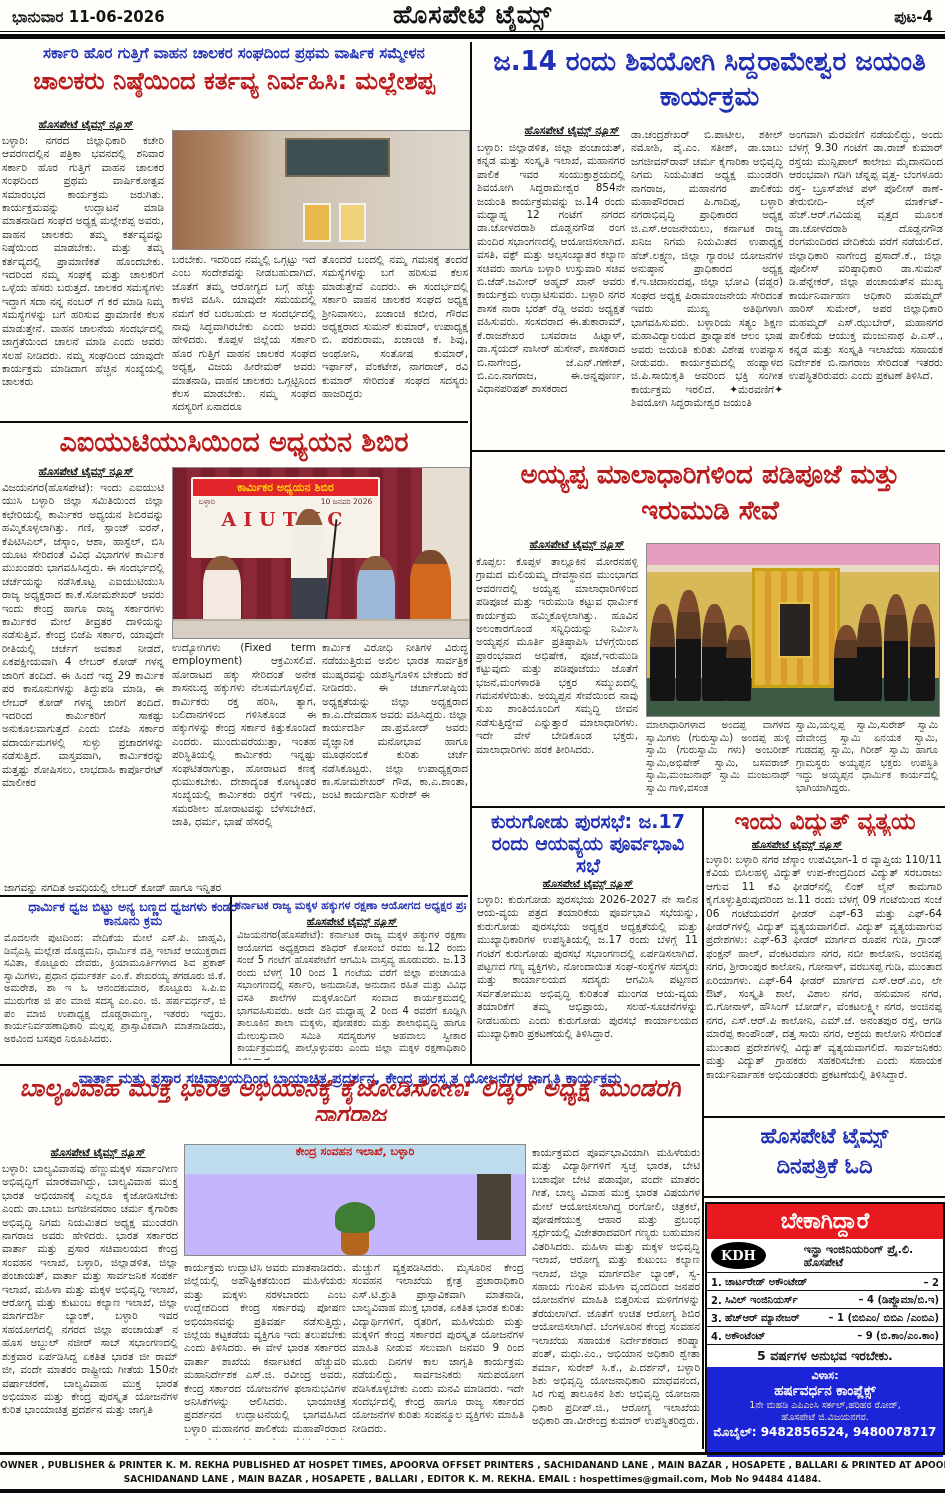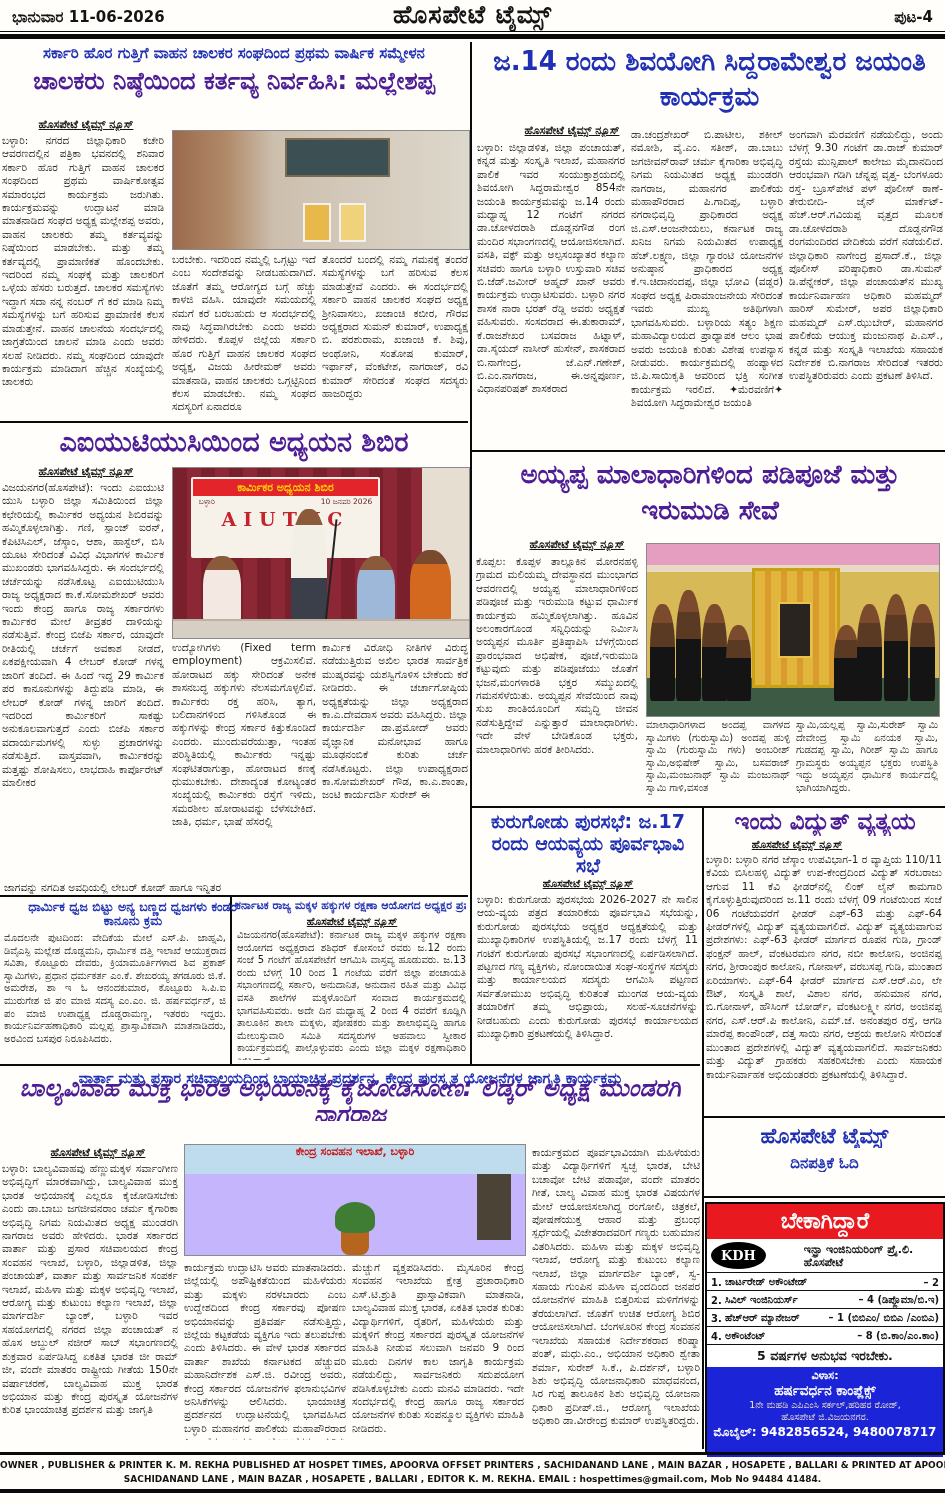--- a/index.html
+++ b/index.html
@@ -4,21 +4,21 @@
 <style>
   html,body{margin:0;padding:0;background:#e9e7e2;}
   #paper{position:relative;width:945px;height:1504px;background:#fffefb;margin:0 auto;
          font-family:"DejaVu Sans","Liberation Sans",sans-serif;color:#141414;overflow:hidden;}
   .abs{position:absolute;}
   .rule{position:absolute;background:#0a0a0a;}
   .body-txt{font-size:10.5px;line-height:13.4px;text-align:justify;overflow:hidden;color:#1c1c1c;}
   .body-sm{font-size:10px;line-height:12.6px;}
   .dateline{font-weight:bold;font-size:11px;text-align:center;white-space:nowrap;overflow:hidden;text-decoration:underline;}
   .hl{font-weight:bold;text-align:center;overflow:hidden;}
-  .red{color:#4c1d95;}
+  .red{color:#b91c1c;}
   .blue{color:#2030b4;}
   .photo{position:absolute;overflow:hidden;border:1px solid #8a8a8a;}
   .ppl{position:absolute;left:0;right:0;display:flex;align-items:flex-end;}
   .ppl i{flex:1;margin:0 1px;border-radius:45% 45% 6% 6%;}
   
   .boxed{position:absolute;border:2px solid #0a0a0a;background:#fff;}
   
   .ad-row{display:flex;border-top:1.5px solid #111;padding:3px 4px 2px 4px;font-size:10px;font-weight:bold;align-items:center;}
   .ad-row .n{width:14px;}
   .ad-row .nm{flex:1;}
@@ -163,21 +163,21 @@
   <div class="abs dateline" style="left:500px;top:877px;width:176px;font-size:10.5px;">ಹೊಸಪೇಟೆ ಟೈಮ್ಸ್ ನ್ಯೂಸ್</div>
   <div class="abs body-txt" style="left:477px;top:893px;width:221px;height:162px;">ಬಳ್ಳಾರಿ: ಕುರುಗೋಡು ಪುರಸಭೆಯ 2026-2027 ನೇ ಸಾಲಿನ ಆಯ-ವ್ಯಯ ಪತ್ರದ ತಯಾರಿಕೆಯ ಪೂರ್ವಭಾವಿ ಸಭೆಯನ್ನು, ಕುರುಗೋಡು ಪುರಸಭೆಯ ಅಧ್ಯಕ್ಷರ ಅಧ್ಯಕ್ಷತೆಯಲ್ಲಿ ಮತ್ತು ಮುಖ್ಯಾಧಿಕಾರಿಗಳ ಉಪಸ್ಥಿತಿಯಲ್ಲಿ ಜ.17 ರಂದು ಬೆಳಗ್ಗೆ 11 ಗಂಟೆಗೆ ಕುರುಗೋಡು ಪುರಸಭೆ ಸಭಾಂಗಣದಲ್ಲಿ ಏರ್ಪಡಿಸಲಾಗಿದೆ. ಪಟ್ಟಣದ ಗಣ್ಯ ವ್ಯಕ್ತಿಗಳು, ನೋಂದಾಯಿತ ಸಂಘ-ಸಂಸ್ಥೆಗಳ ಸದಸ್ಯರು ಮತ್ತು ಕಾರ್ಯಾಲಯದ ಸದಸ್ಯರು ಆಗಮಿಸಿ ಪಟ್ಟಣದ ಸರ್ವತೋಮುಖ ಅಭಿವೃದ್ಧಿ ಕುರಿತಂತೆ ಮುಂಗಡ ಆಯ-ವ್ಯಯ ತಯಾರಿಕೆಗೆ ತಮ್ಮ ಅಭಿಪ್ರಾಯ, ಸಲಹೆ-ಸೂಚನೆಗಳನ್ನು ನೀಡಬಹುದು ಎಂದು ಕುರುಗೋಡು ಪುರಸಭೆ ಕಾರ್ಯಾಲಯದ ಮುಖ್ಯಾಧಿಕಾರಿ ಪ್ರಕಟಣೆಯಲ್ಲಿ ತಿಳಿಸಿದ್ದಾರೆ.</div>
 
   <div class="abs hl red" style="left:706px;top:808px;width:238px;height:28px;font-size:23px;">ಇಂದು ವಿದ್ಯುತ್ ವ್ಯತ್ಯಯ</div>
   <div class="abs dateline" style="left:712px;top:838px;width:170px;font-size:10.5px;">ಹೊಸಪೇಟೆ ಟೈಮ್ಸ್ ನ್ಯೂಸ್</div>
   <div class="abs body-txt" style="left:706px;top:853px;width:236px;height:260px;">ಬಳ್ಳಾರಿ: ಬಳ್ಳಾರಿ ನಗರ ಜೆಸ್ಕಾಂ ಉಪವಿಭಾಗ-1 ರ ವ್ಯಾಪ್ತಿಯ 110/11 ಕೆವಿಯ ಬಿಸಿಲಹಳ್ಳಿ ವಿದ್ಯುತ್ ಉಪ-ಕೇಂದ್ರದಿಂದ ವಿದ್ಯುತ್ ಸರಬರಾಜು ಆಗುವ 11 ಕೆವಿ ಫೀಡರ್‌ನಲ್ಲಿ ಲಿಂಕ್ ಲೈನ್ ಕಾಮಗಾರಿ ಕೈಗೊಳ್ಳುತ್ತಿರುವುದರಿಂದ ಜ.11 ರಂದು ಬೆಳಗ್ಗೆ 09 ಗಂಟೆಯಿಂದ ಸಂಜೆ 06 ಗಂಟೆಯವರೆಗೆ ಫೀಡರ್ ಎಫ್-63 ಮತ್ತು ಎಫ್-64 ಫೀಡರ್‌ಗಳಲ್ಲಿ ವಿದ್ಯುತ್ ವ್ಯತ್ಯಯವಾಗಲಿದೆ. ವಿದ್ಯುತ್ ವ್ಯತ್ಯಯವಾಗುವ ಪ್ರದೇಶಗಳು: ಎಫ್-63 ಫೀಡರ್ ಮಾರ್ಗದ ರೂಪನ ಗುಡಿ, ಗ್ರಾಂಡ್ ಫಂಕ್ಷನ್ ಹಾಲ್, ವೆಂಕಟರಮಣ ನಗರ, ನಬೀ ಕಾಲೋನಿ, ಅಂಜಿನಪ್ಪ ನಗರ, ಶ್ರೀರಾಂಪುರ ಕಾಲೋನಿ, ಗೋನಾಳ್, ವರಬಸಪ್ಪ ಗುಡಿ, ಮುಂತಾದ ಏರಿಯಾಗಳು. ಎಫ್-64 ಫೀಡರ್ ಮಾರ್ಗದ ಎಸ್.ಆರ್.ಎಂ, ಲೇ ಔಟ್, ಸಂಸ್ಕೃತಿ ಶಾಲೆ, ವಿಶಾಲ ನಗರ, ಹನುಮಾನ ನಗರ, ಬಿ.ಗೋನಾಳ್, ಹೌಸಿಂಗ್ ಬೋರ್ಡ್, ವೆಂಕಟಲಕ್ಷ್ಮೀ ನಗರ, ಅಂಜಿನಪ್ಪ ನಗರ, ಎಸ್.ಆರ್.ಪಿ ಕಾಲೋನಿ, ಎಮ್.ಜೆ. ಅನಂತಪುರ ರಸ್ತೆ, ಆಗಡಿ ಮಾರೆಪ್ಪ ಕಾಂಪೌಂಡ್, ದತ್ತ ಸಾಯಿ ನಗರ, ಆಶ್ರಯ ಕಾಲೋನಿ ಸೇರಿದಂತೆ ಮುಂತಾದ ಪ್ರದೇಶಗಳಲ್ಲಿ ವಿದ್ಯುತ್ ವ್ಯತ್ಯಯವಾಗಲಿದೆ. ಸಾರ್ವಜನಿಕರು ಮತ್ತು ವಿದ್ಯುತ್ ಗ್ರಾಹಕರು ಸಹಕರಿಸಬೇಕು ಎಂದು ಸಹಾಯಕ ಕಾರ್ಯನಿರ್ವಾಹಕ ಅಭಿಯಂತರರು ಪ್ರಕಟಣೆಯಲ್ಲಿ ತಿಳಿಸಿದ್ದಾರೆ.</div>
 
   <div class="rule" style="left:704px;top:1116px;width:241px;height:2px;"></div>
   <div class="abs" style="left:704px;top:1120px;width:241px;height:72px;text-align:center;">
     <div class="hl blue" style="font-size:21px;margin-top:4px;">ಹೊಸಪೇಟೆ ಟೈಮ್ಸ್</div>
-    <div class="hl blue" style="font-size:15px;margin-top:6px;">ದಿನಪತ್ರಿಕೆ ಓದಿ</div>
+    <div class="hl blue" style="font-size:21px;margin-top:6px;">ದಿನಪತ್ರಿಕೆ ಓದಿ</div>
   </div>
   <div class="rule" style="left:704px;top:1196px;width:241px;height:2px;"></div>
 
   <div class="boxed" style="left:705px;top:1202px;width:236px;height:246px;">
     <div style="background:#e8191f;color:#fff;text-align:center;font-weight:bold;font-size:22px;padding:4px 0 6px 0;">
       <span>ಬೇಕಾಗಿದ್ದಾರೆ</span>
     </div>
     <div style="display:flex;align-items:center;gap:5px;padding:3px 4px;">
       <span style="background:#000;color:#fff;font-family:'DejaVu Serif',serif;font-weight:bold;font-size:13px;
                    border-radius:50%;padding:4px 8px;border:2px solid #000;">KDH</span>
@@ -194,21 +194,21 @@
       <span class="v">– 4 (ಡಿಪ್ಲೊಮಾ/ಬಿ.ಇ)</span>
     </div>
     <div class="ad-row">
       <span class="n">3.</span>
       <span class="nm">ಹೆಚ್ಆರ್ ಮ್ಯಾನೇಜರ್</span>
       <span class="v">– 1 (ಬಿಬಿಎಂ/ ಬಿಬಿಎ /ಎಂಬಿಎ)</span>
     </div>
     <div class="ad-row">
       <span class="n">4.</span>
       <span class="nm">ಅಕೌಂಟೆಂಟ್</span>
-      <span class="v">– 8 (ಬಿ.ಕಾಂ/ಎಂ.ಕಾಂ)</span>
+      <span class="v">– 9 (ಬಿ.ಕಾಂ/ಎಂ.ಕಾಂ)</span>
     </div>
     <div style="border-top:1.5px solid #111;text-align:center;font-weight:bold;font-size:12.5px;padding:3px 0;">5 ವರ್ಷಗಳ ಅನುಭವ ಇರಬೇಕು.</div>
     <div style="background:#1c24d8;color:#fff;text-align:center;padding:2px 2px 4px 2px;height:84px;">
       <div style="font-weight:bold;font-size:11px;">ವಿಳಾಸ:</div>
       <div style="font-weight:bold;font-size:13.5px;">ಹರ್ಷವರ್ಧನ ಕಾಂಪ್ಲೆಕ್ಸ್</div>
       <div style="font-size:9.5px;color:#f3e9c8;">1ನೇ ಮಹಡಿ ಎಪಿಎಂಸಿ ಸರ್ಕಲ್,ಹರಿಹರ ರೋಡ್,</div>
       <div style="font-size:9.5px;color:#f3e9c8;">ಹೊಸಪೇಟೆ ಜಿ.ವಿಜಯನಗರ.</div>
       <div style="font-weight:bold;font-size:12px;margin-top:2px;">ಮೊಬೈಲ್: 9482856524,  9480078717</div>
     </div>
   </div>

